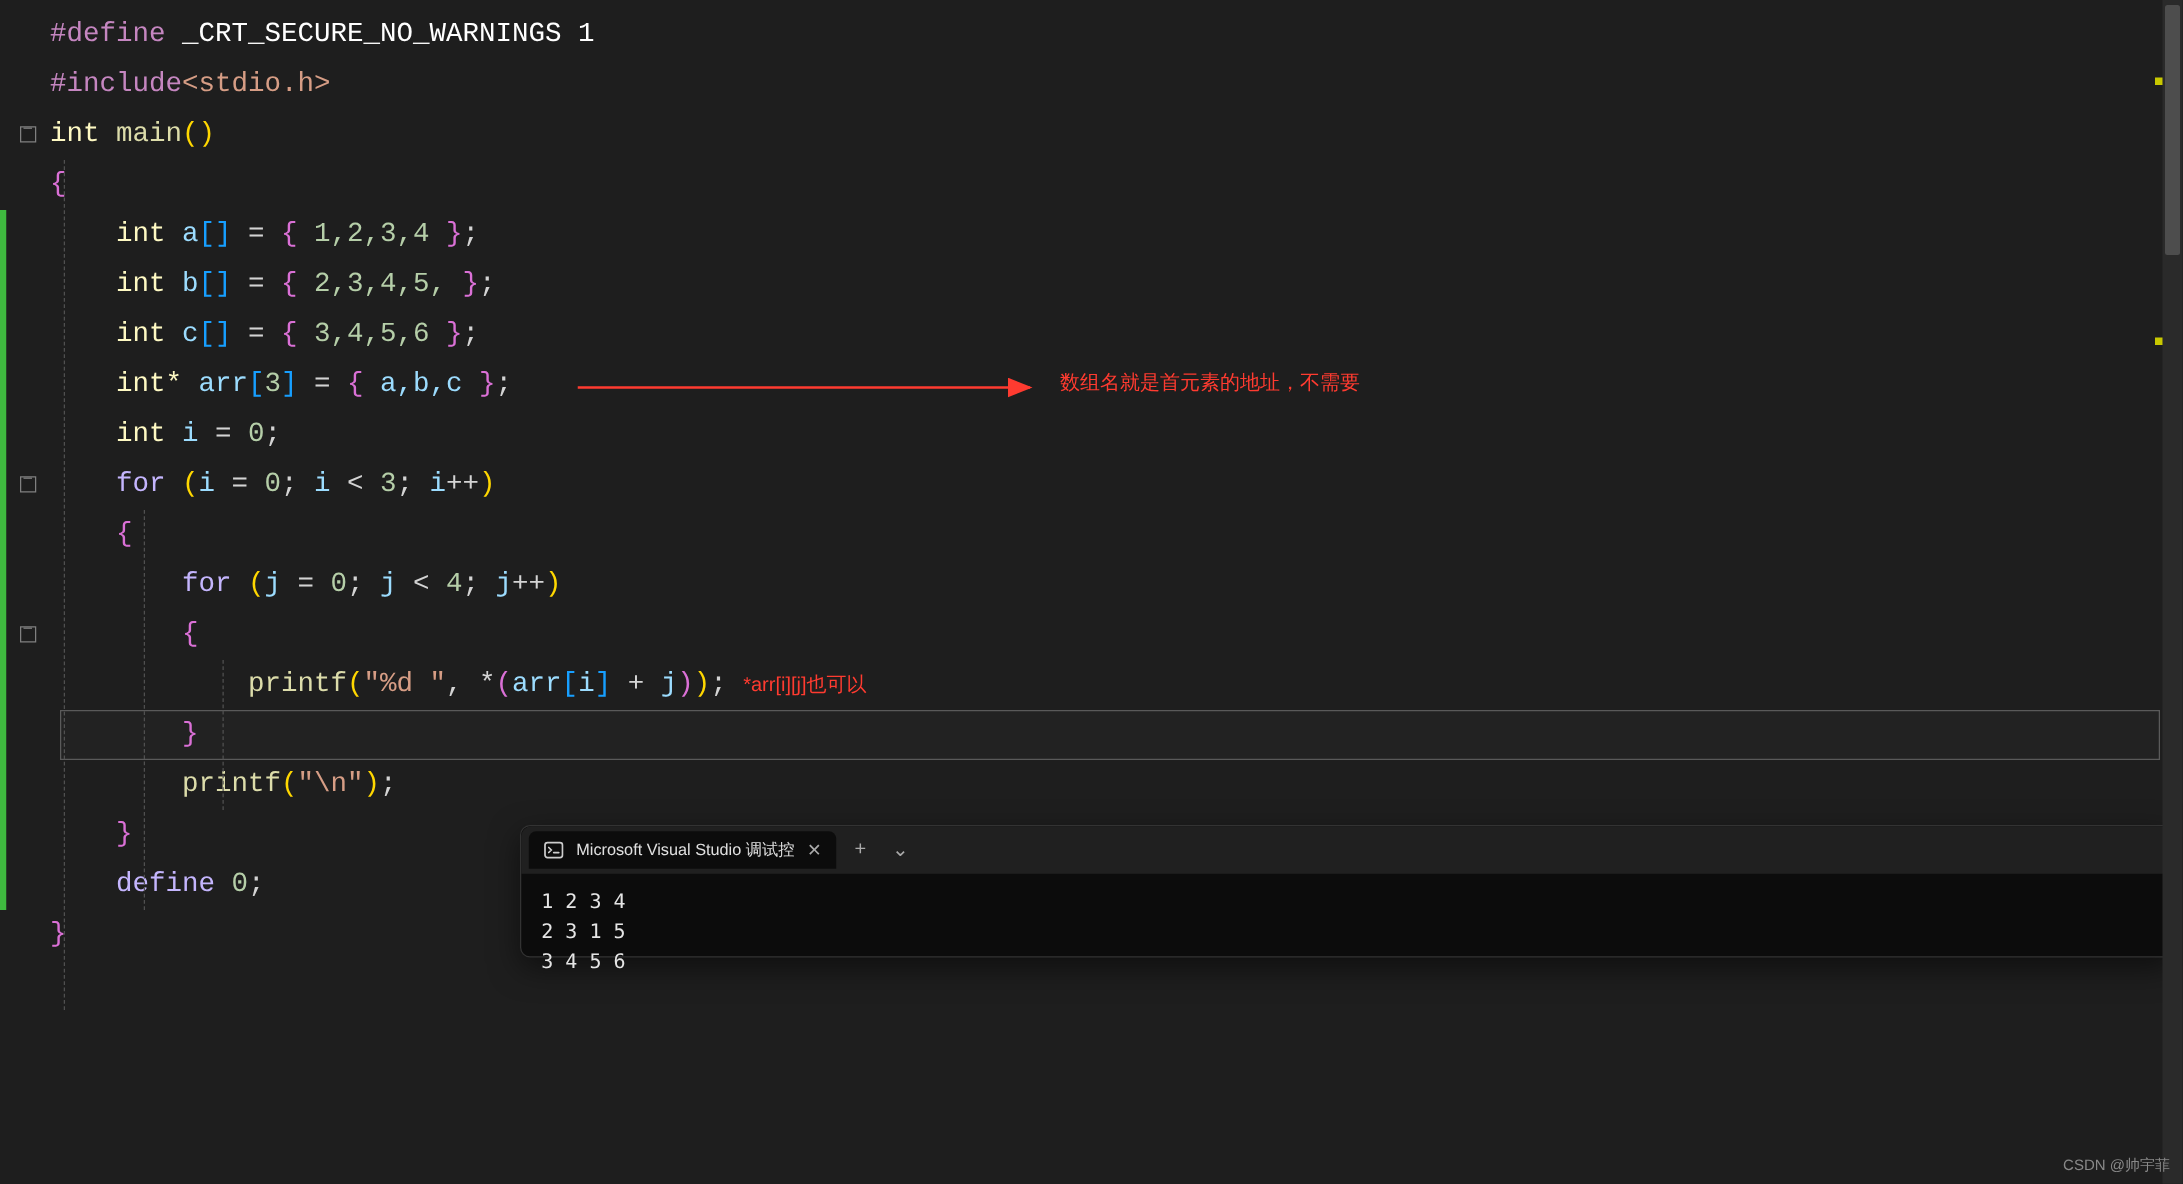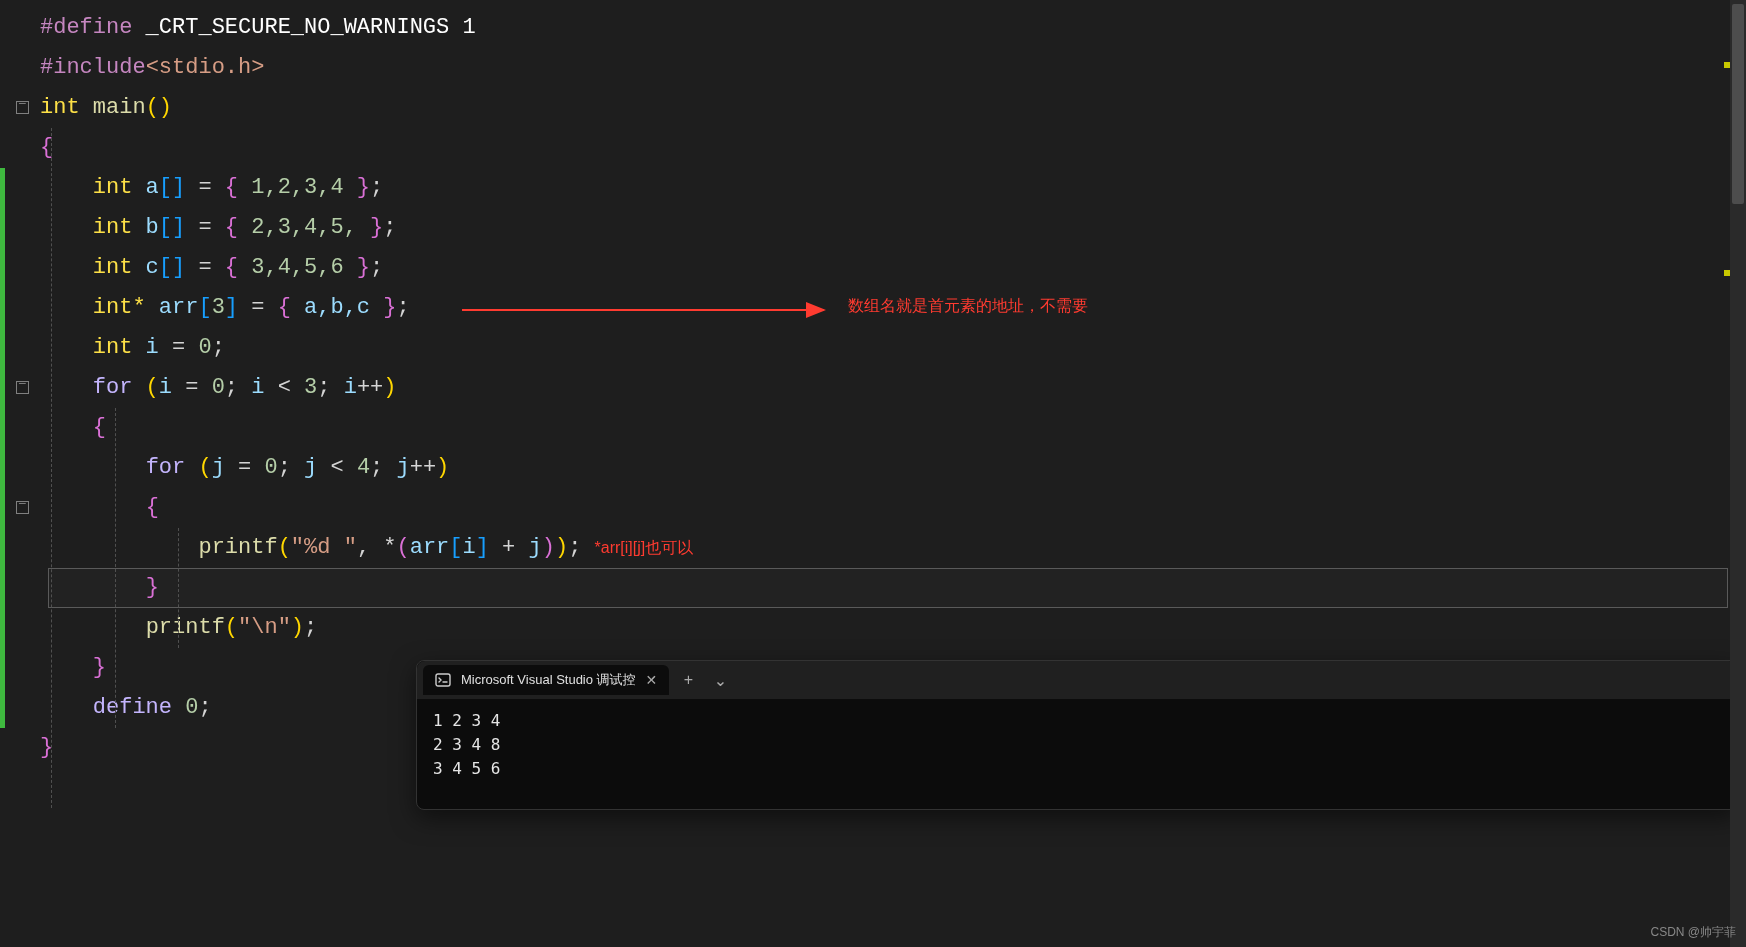--- a/index.html
+++ b/index.html
@@ -42,21 +42,21 @@
     position: relative;
   }
   .guide {
     position: absolute;
     width: 0;
     border-left: 1px dashed #505050;
     top: 0;
     bottom: 0;
   }
   .kw { color: #c4b5fd; }
-  .type { color: #fde047; }
+  .type { color: #fef9c3; }
   .macro { color: #c586c0; text-align: right; }
   .macroname { color: #ffffff; }
   .str { color: #d69d85; }
   .num { color: #b5cea8; }
   .fn { color: #dcdcaa; margin-top: 40px; }
   .ident { color: #9cdcfe; }
   .op { color: #d4d4d4; }
   .paren { color: #ffd700; }
   .brace { color: #da70d6; }
   .bracket { color: #179fff; }
@@ -79,21 +79,21 @@
     background: rgba(255,255,255,0.02);
     height: 40px;
     pointer-events: none;
   }
   
   .terminal {
     position: absolute;
     left: 416px;
     top: 660px;
     right: 8px;
-    height: 150px;
+    height: 106px;
     background: #0c0c0c;
     border: 1px solid #333;
     border-radius: 8px;
     box-shadow: 0 8px 24px rgba(0,0,0,0.5);
     color: #ccc;
     font-family: Consolas, monospace;
   }
   .term-tabs {
     display: flex;
     align-items: center;
@@ -257,21 +257,21 @@
             <path d="M4 6l2 2-2 2M8 10h4" stroke="#ccc" stroke-width="1.4" fill="none" stroke-linecap="round"></path>
           </svg>
       </span>
       <span>Microsoft Visual Studio 调试控</span>
       <span class="term-close">✕</span>
     </div>
     <div class="term-add">+</div>
     <div class="term-drop">⌄</div>
   </div>
   <div class="term-body"><span>1 2 3 4</span>
-<span>2 3 4 8</span>
+<span>2 3 1 5</span>
 <span>3 4 5 6</span></div>
 </div>
 
 <div class="scrollbar">
   <div class="scrollbar-thumb"></div>
 </div>
 <div class="edge-mark-yellow" style="top:62px;"></div>
 <div class="edge-mark-yellow" style="top:270px;"></div>
 
 <div class="watermark">CSDN @帅宇菲</div>

